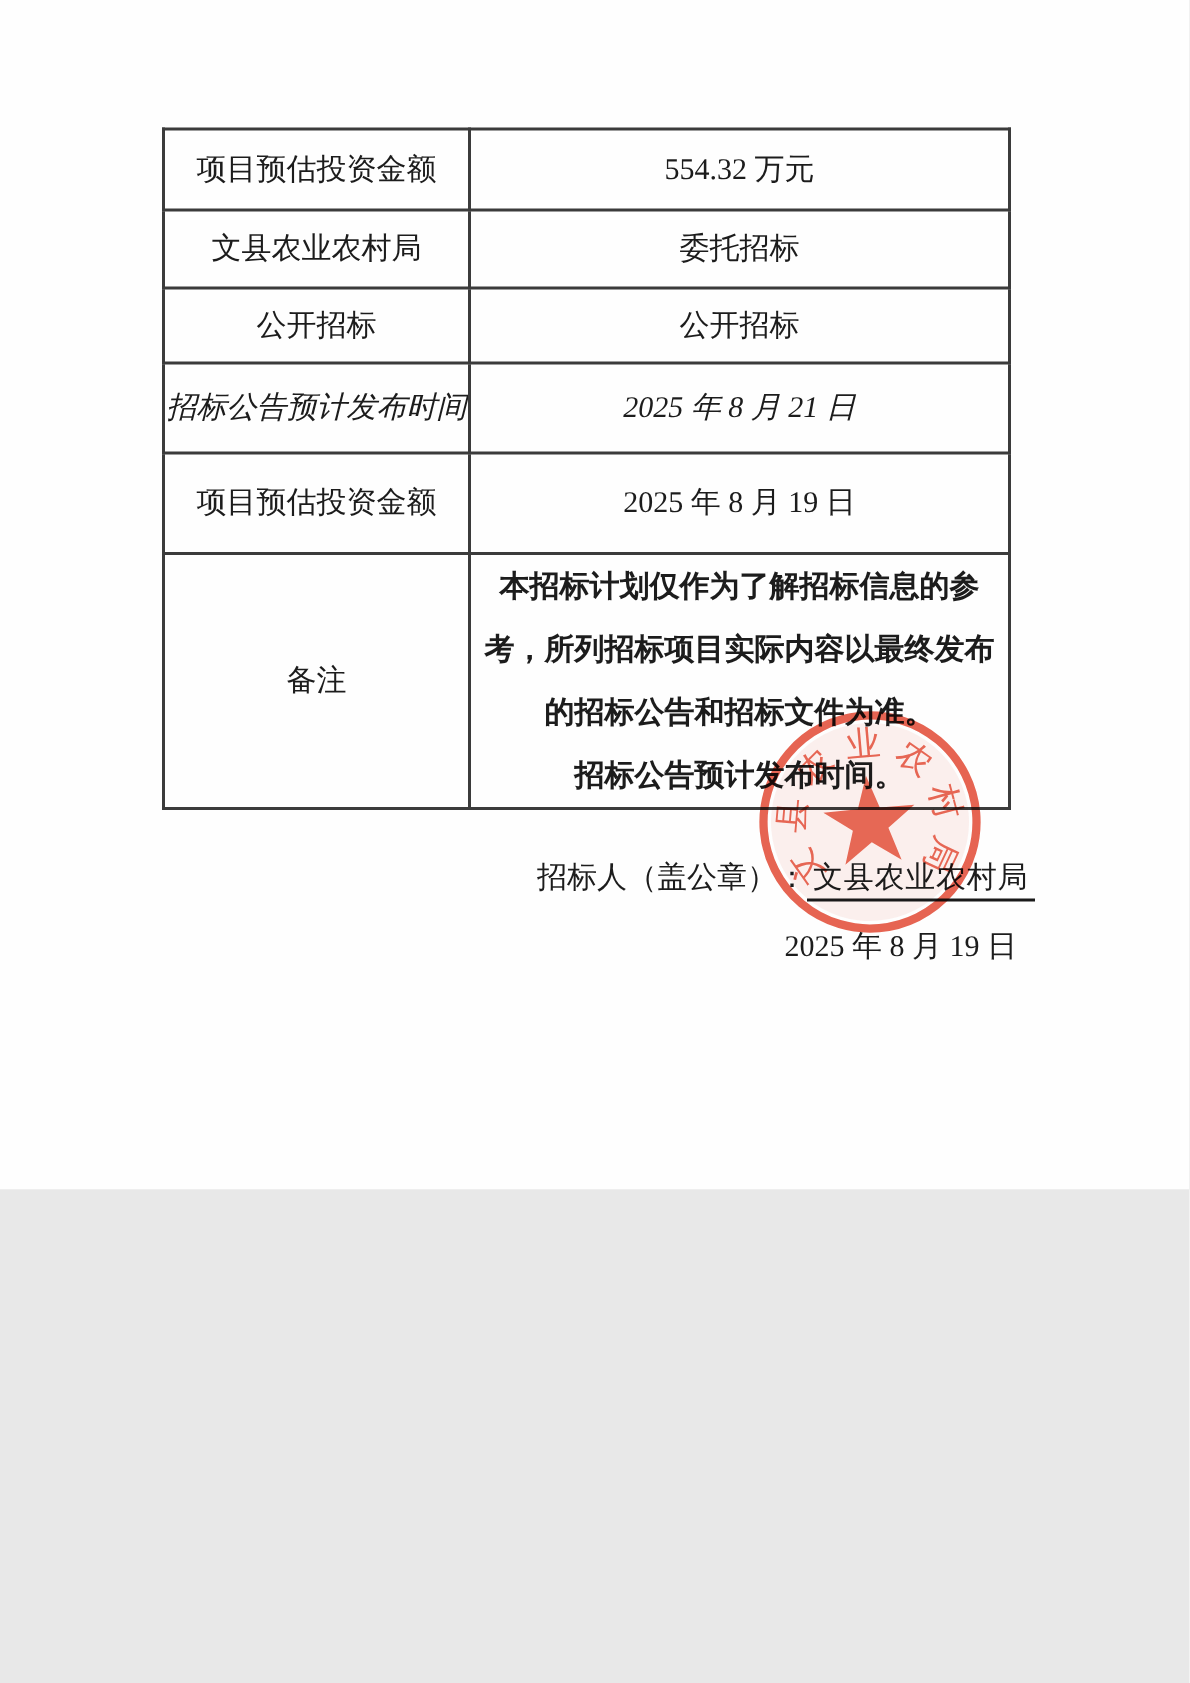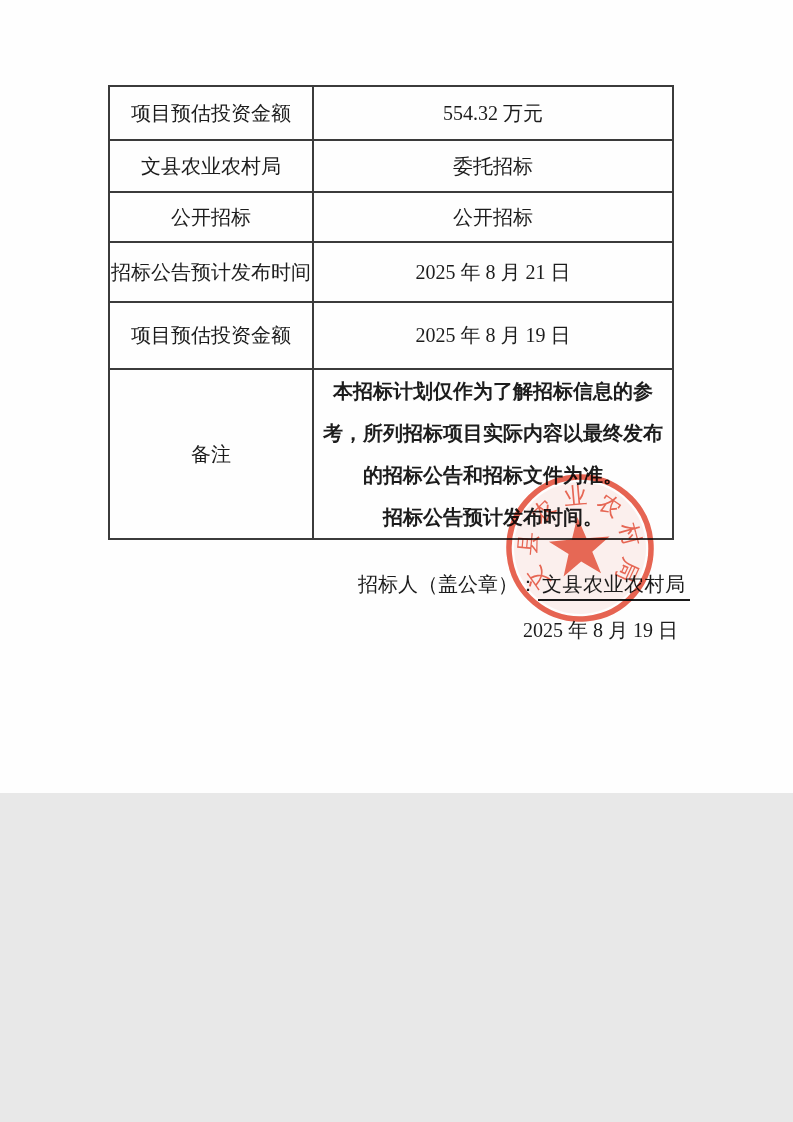--- a/index.html
+++ b/index.html
@@ -21,21 +21,21 @@
   table.doc-table td{
     border:2px solid #3b3b3b;
     text-align:center;vertical-align:middle;
     font-size:20px;line-height:1.25;
     padding:0;
     overflow:hidden;
   }
   tr.r1 td{height:52px;}
   tr.r2 td{height:50px;}
   tr.r3 td{height:48px;}
-  tr.r4 td{height:58px;}
+  tr.r4 td{height:58px;font-style:italic;}
   tr.r5 td{height:65px;}
   tr.r6 td{height:165px;}
   td.remark-value{vertical-align:top;padding-top:2px;font-weight:bold;}
   .remark-line{margin:0;line-height:42px;font-size:20px;text-align:center;}
   
   .signature{
     position:absolute;left:358px;top:571px;
     font-size:20px;white-space:nowrap;
     display:flex;align-items:baseline;
   }

